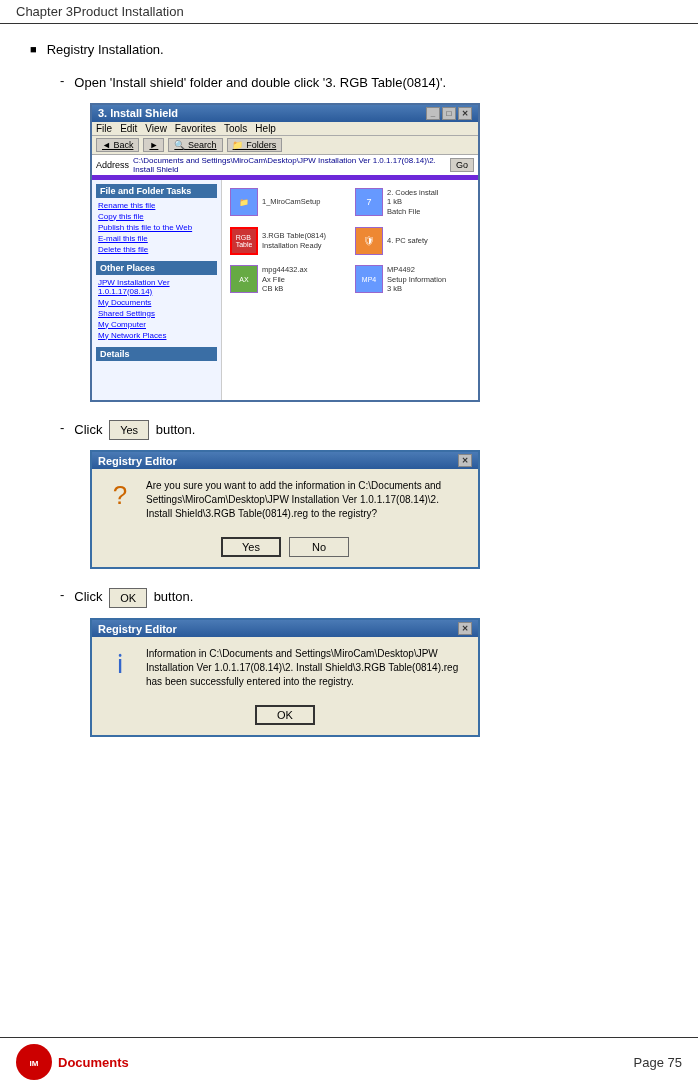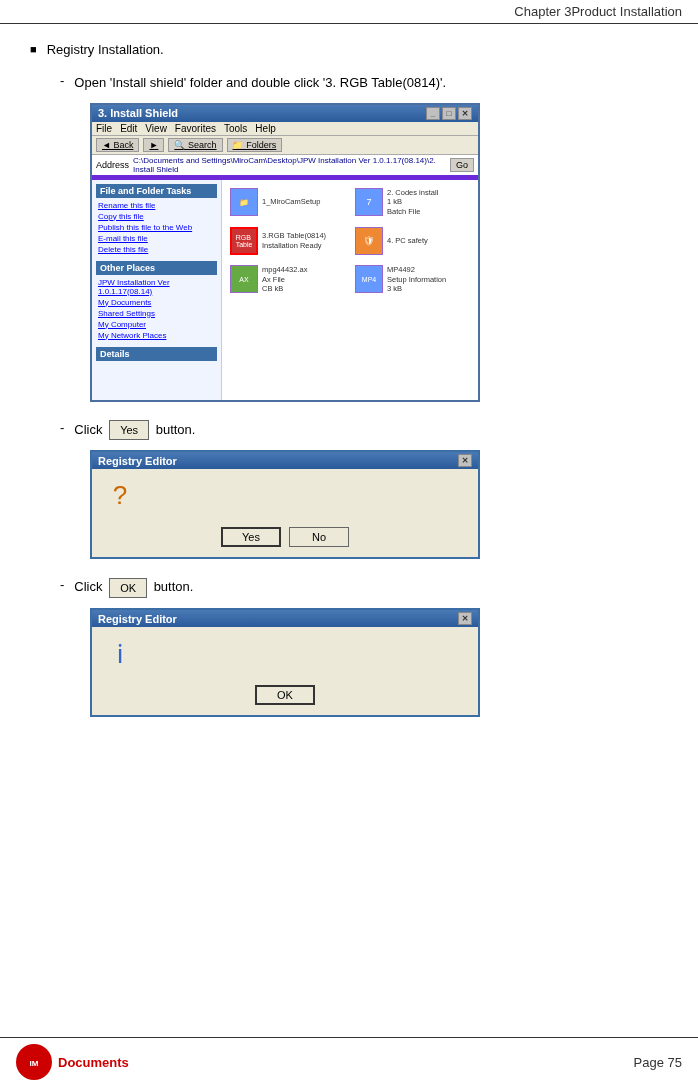--- a/index.html
+++ b/index.html
@@ -8,21 +8,21 @@
       font-size: 13px;
       background: #fff;
       width: 698px;
       min-height: 1086px;
       position: relative;
     }
 
     
     .page-header {
       display: flex;
-      justify-content: flex-end;
+      justify-content: flex-start;
       border-bottom: 1px solid #333;
       padding: 4px 16px;
       margin-bottom: 8px;
     }
     .page-header span {
       font-size: 13px;
       color: #333;
     }
 
     
@@ -444,20 +444,23 @@
 
     <div class="screenshot-frame registry-dialog">
       <div class="reg-titlebar">
         <span>Registry Editor</span>
         <div class="win-titlebar-btns">
           <div class="win-btn">✕</div>
         </div>
       </div>
       <div class="reg-body">
         <div class="reg-icon" style="color:#cc6600; font-size:26px;">?</div>
+        <div class="reg-text">
+          Are you sure you want to add the information in C:\Documents and Settings\MiroCam\Desktop\JPW Installation Ver 1.0.1.17(08.14)\2. Install Shield\3.RGB Table(0814).reg to the registry?
+        </div>
       </div>
       <div class="reg-buttons">
         <button class="reg-btn default-btn">Yes</button>
         <button class="reg-btn">No</button>
       </div>
     </div>
   </div>
 
   <div class="step">
     <div class="step-text">
@@ -469,20 +472,23 @@
 
     <div class="screenshot-frame registry-dialog">
       <div class="reg-titlebar">
         <span>Registry Editor</span>
         <div class="win-titlebar-btns">
           <div class="win-btn">✕</div>
         </div>
       </div>
       <div class="reg-body">
         <div class="reg-icon info" style="font-size:26px; color:#3366cc;">ℹ</div>
+        <div class="reg-text">
+          Information in C:\Documents and Settings\MiroCam\Desktop\JPW Installation Ver 1.0.1.17(08.14)\2. Install Shield\3.RGB Table(0814).reg has been successfully entered into the registry.
+        </div>
       </div>
       <div class="reg-buttons">
         <button class="reg-btn default-btn">OK</button>
       </div>
     </div>
   </div>
 
 </div>
 
 <div class="page-footer">

